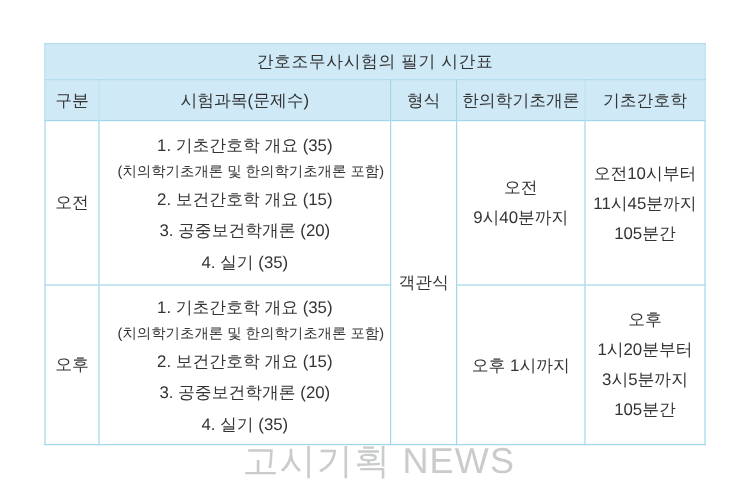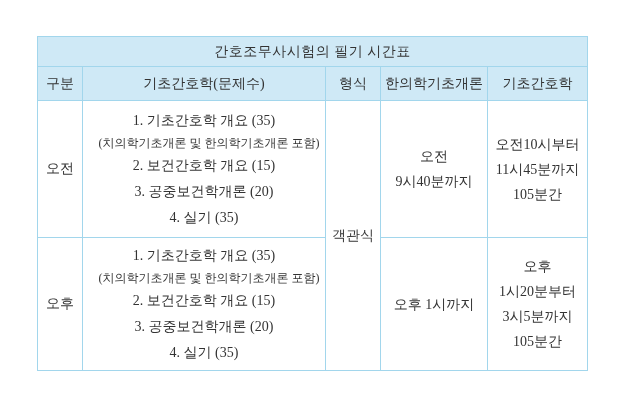--- a/index.html
+++ b/index.html
@@ -7,21 +7,20 @@
     padding: 0;
     background: #ffffff;
     font-family: "Liberation Sans", sans-serif;
   }
   .canvas {
     position: relative;
     width: 621px;
     height: 410px;
     background: #ffffff;
     overflow: hidden;
-    font-family: Liberation Serif, serif;
   }
   table.timetable {
     position: absolute;
     left: 37px;
     top: 36px;
     width: 550px;
     border-collapse: collapse;
     table-layout: fixed;
   }
   table.timetable td {
@@ -93,21 +92,21 @@
       <col style="width:100px">
     </colgroup>
 
     <tbody>
         <tr>
       <td colspan="5" class="bg-blue title-cell">간호조무사시험의 필기 시간표</td>
     </tr>
 
     <tr class="header-row">
       <td class="bg-blue">구분</td>
-      <td class="bg-blue">기초간호학(문제수)</td>
+      <td class="bg-blue">시험과목(문제수)</td>
       <td class="bg-blue">형식</td>
       <td class="bg-blue">한의학기초개론</td>
       <td class="bg-blue">기초간호학</td>
     </tr>
 
     <tr class="row-am">
       <td class="period-cell">오전</td>
       <td class="subjects-cell">
         <div class="subject-item">1. 기초간호학 개요 (35)</div>
         <div class="subject-subnote">(치의학기초개론 및 한의학기초개론 포함)</div>
@@ -134,14 +133,15 @@
       </td>
       <td class="multiline">오후 1시까지</td>
       <td class="multiline">오후
 1시20분부터
 3시5분까지
 105분간</td>
     </tr>
   </tbody>
     </table>
 
+  <div class="watermark">고시기획 NEWS</div>
 
 </div>
 
 </body></html>

